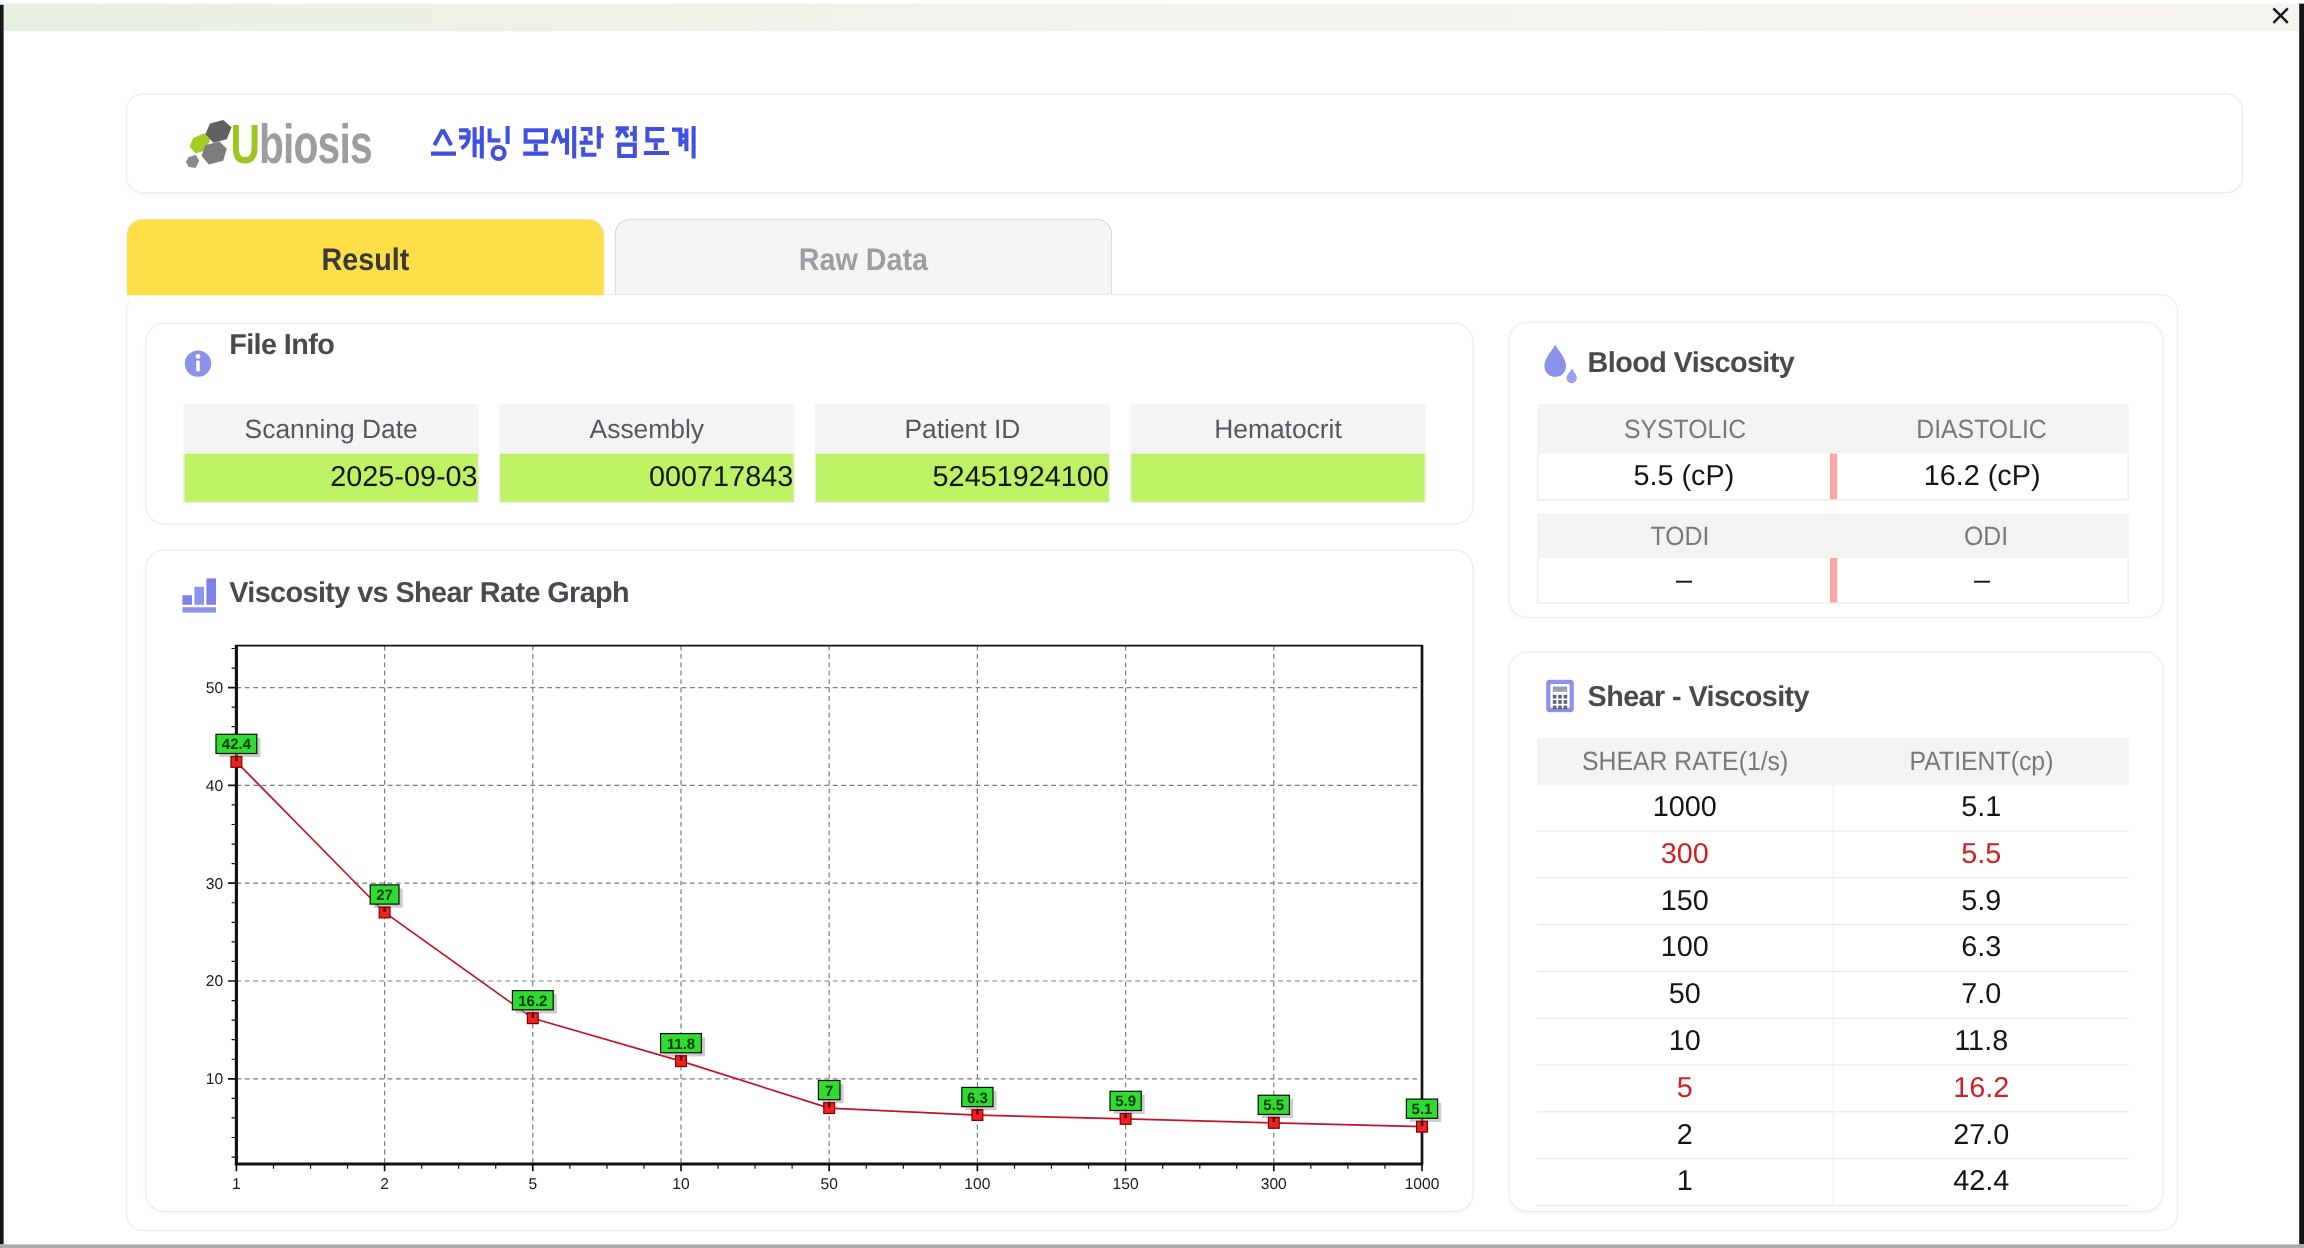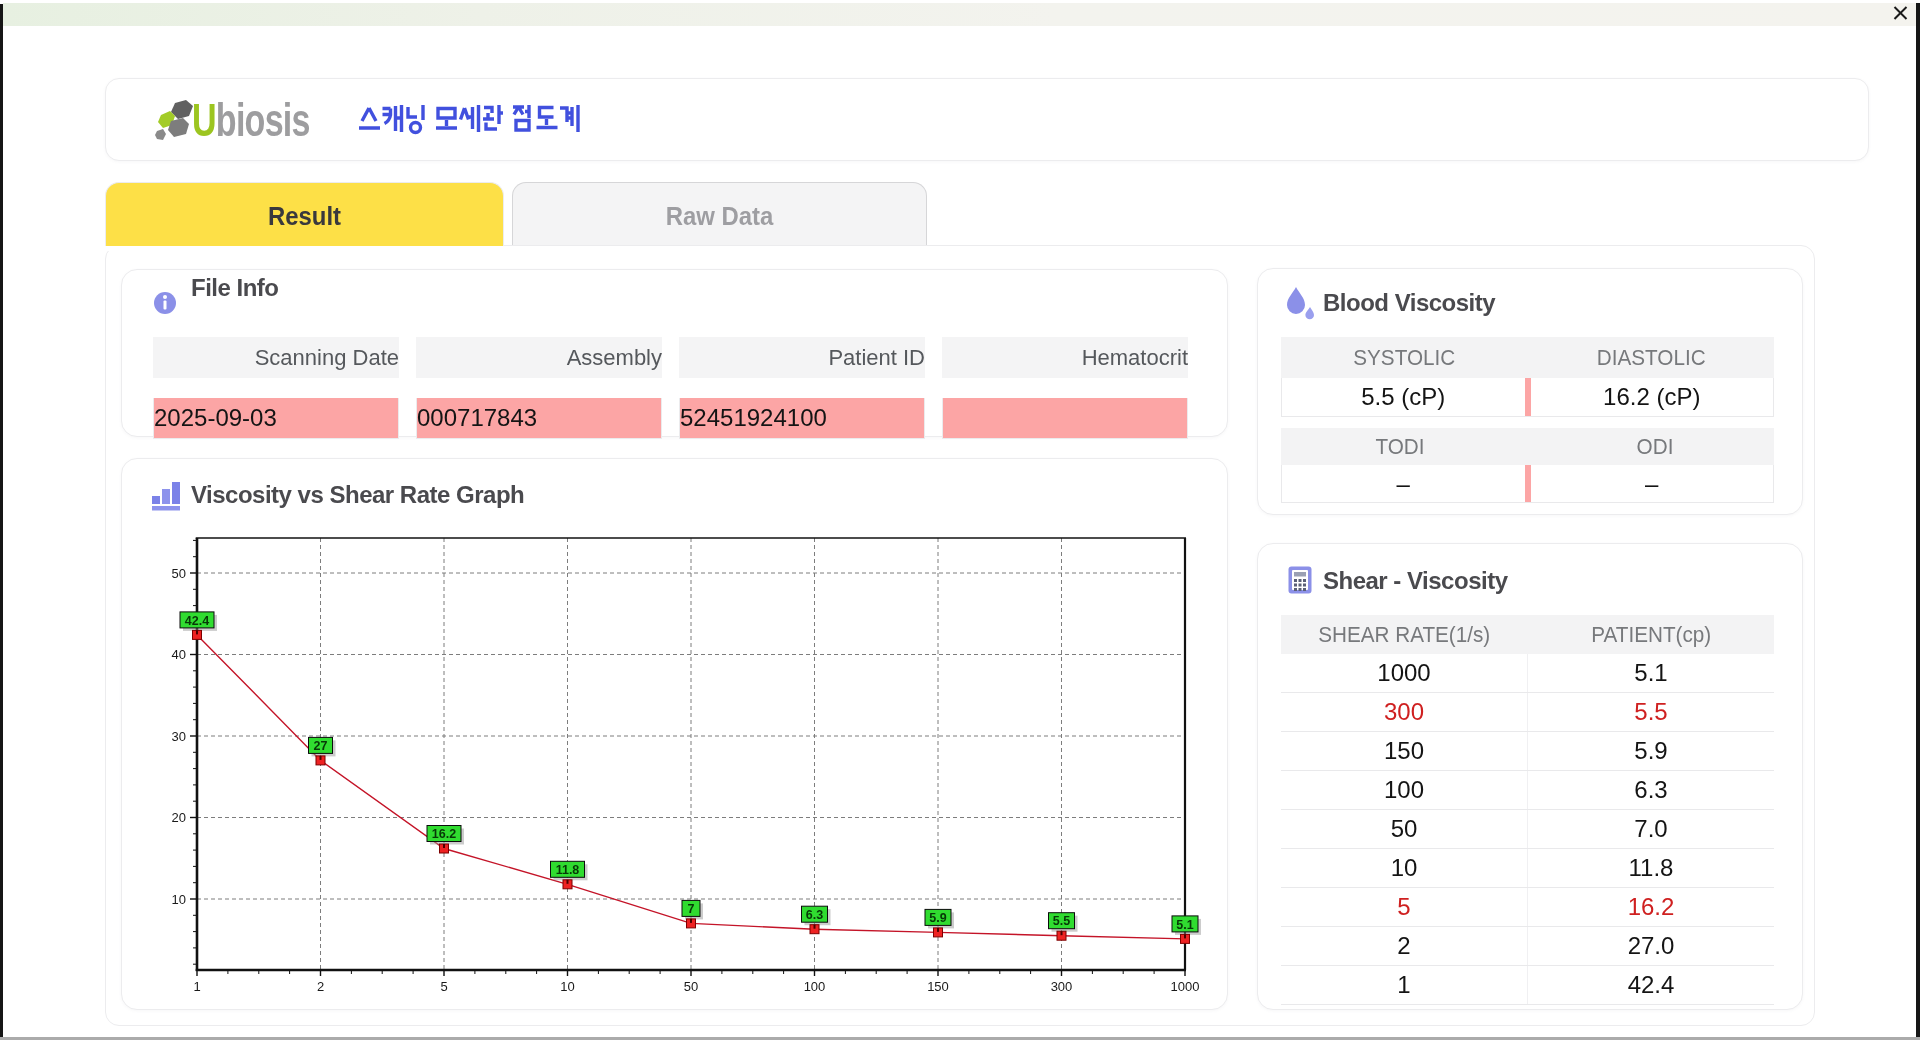--- a/index.html
+++ b/index.html
@@ -39,23 +39,23 @@
     background:#fff; border:1px solid #ececee; z-index:1; }
   #tabmask { left:106px; top:239px; width:397px; height:12px; background:#fff; z-index:2; }
 
   
   .sechead { position:absolute; font-size:24px; font-weight:bold; color:#4a4a4e; letter-spacing:-0.5px; }
 
   
   #ficard { left:121px; top:269px; width:1107px; height:168px; z-index:4; }
   .fcol { position:absolute; top:67px; width:246px; }
   .fcol .h { height:41px; background:#f4f4f5; color:#55585c; font-size:22px;
-    text-align:right; line-height:41px; }
-  .fcol .v { height:41px; background:#fca5a5; border:1px solid #ebebed; border-top:none;
-    color:#141414; font-size:24px; text-align:left; line-height:39px;margin-top:20px; }
+    text-align:center; line-height:41px; }
+  .fcol .v { height:41px; background:#bef264; border:1px solid #ebebed; border-top:none;
+    color:#141414; font-size:24px; text-align:right; line-height:39px; }
 
   
   #bvcard { left:1257px; top:268px; width:546px; height:247px; z-index:4; }
   #svcard { left:1257px; top:543px; width:546px; height:467px; z-index:4; }
   .t2 { position:absolute; left:23px; width:493px; }
   .t2 .hrow { display:flex; background:#f3f3f4; height:41px; }
   .t2 .hrow div { flex:1; text-align:center; line-height:41px; font-size:22px; color:#77797c; transform:scaleX(0.94); }
   .t2 .vrow { display:flex; height:39px; border:1px solid #e9e9eb; border-top:none; }
   .t2 .vrow div { flex:1; text-align:center; line-height:38px; font-size:24px; color:#141414; }
   .t2 .vrow div:first-child { border-right:6px solid #fca5a5; }

